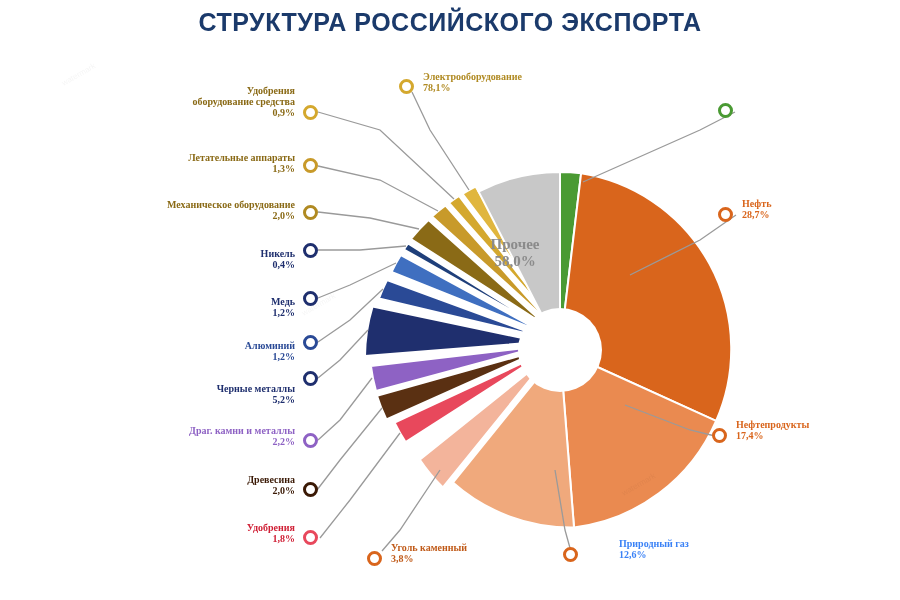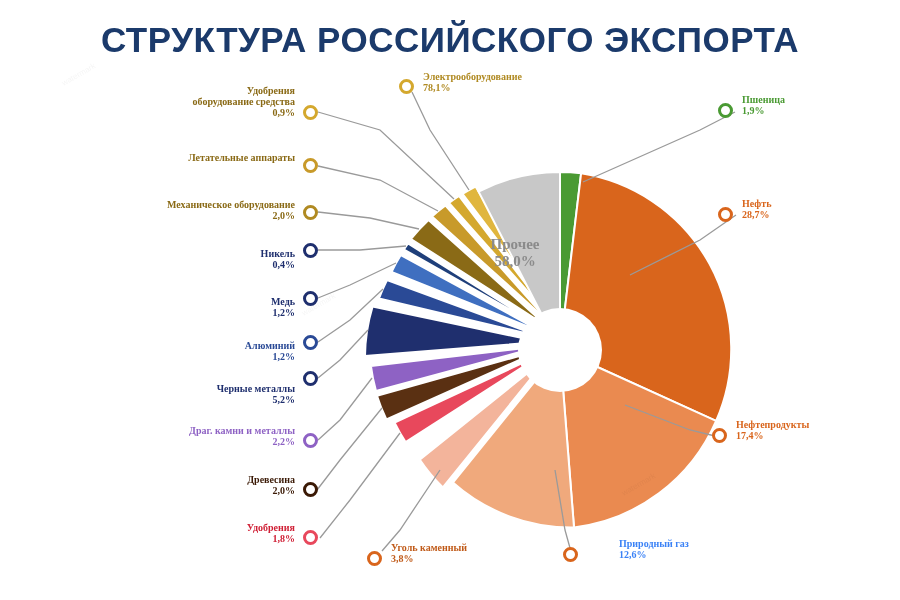--- a/index.html
+++ b/index.html
@@ -16,26 +16,26 @@
   }
   #chart-root {
     position: absolute;
     left: 0; top: 0;
     width: 900px;
     height: 600px;
   }
   #chart-title {
     position: absolute;
     left: 0;
-    top: 20px;
+    top: 8px;
     width: 900px;
     text-align: center;
     font-family: "Liberation Sans", sans-serif;
     font-weight: bold;
-    font-size: 35px;
+    font-size: 25px;
     letter-spacing: 0.5px;
     color: #1b3a6b;
     white-space: nowrap;
   }
   svg#donut {
     position: absolute;
     left: 0;
     top: 0;
   }
   .label {
@@ -145,24 +145,20 @@
       <path d="M 469 190 L 430 130 L 412 92"></path>
     </g>
   </svg>
 
   <div class="inner-label" style="left:455px; top:236px; width:120px;">
     <span>Прочее</span><br>
     <span>58,0%</span>
   </div>
 
   <div class="marker" style="left:718px; top:103px; border-color:#4a9a33;"></div>
-  <div class="label right" style="left:742px; top:94px; color:#4a9a33;">
-    <span>Пшеница</span>
-    <span class="pct">1,9%</span>
-  </div>
 
   <div class="marker" style="left:718px; top:207px; border-color:#d9651c;"></div>
   <div class="label right" style="left:742px; top:198px; color:#d9651c;">
     <span>Нефть</span>
     <span class="pct">28,7%</span>
   </div>
 
   <div class="marker" style="left:712px; top:428px; border-color:#d9651c;"></div>
   <div class="label right" style="left:736px; top:419px; color:#d9651c;">
     <span>Нефтепродукты</span>
@@ -225,20 +221,21 @@
 
   <div class="marker" style="left:303px; top:205px; border-color:#b08a22;"></div>
   <div class="label left" style="left:33px; top:199px; width:262px; color:#8a6a16;">
     <span>Механическое оборудование</span>
     <span class="pct">2,0%</span>
   </div>
 
   <div class="marker" style="left:303px; top:158px; border-color:#c89a2a;"></div>
   <div class="label left" style="left:73px; top:152px; width:222px; color:#8a6a16;">
     <span>Летательные аппараты</span>
+    <span class="pct">1,3%</span>
   </div>
 
   <div class="marker" style="left:303px; top:105px; border-color:#d4a82e;"></div>
   <div class="label left" style="left:63px; top:85px; width:232px; color:#8a6a16;">
     <span>Удобрения</span>
     <span class="pct">оборудование средства</span>
     <span class="pct">0,9%</span>
   </div>
 
   <div class="marker" style="left:399px; top:79px; border-color:#d4a82e;"></div>

